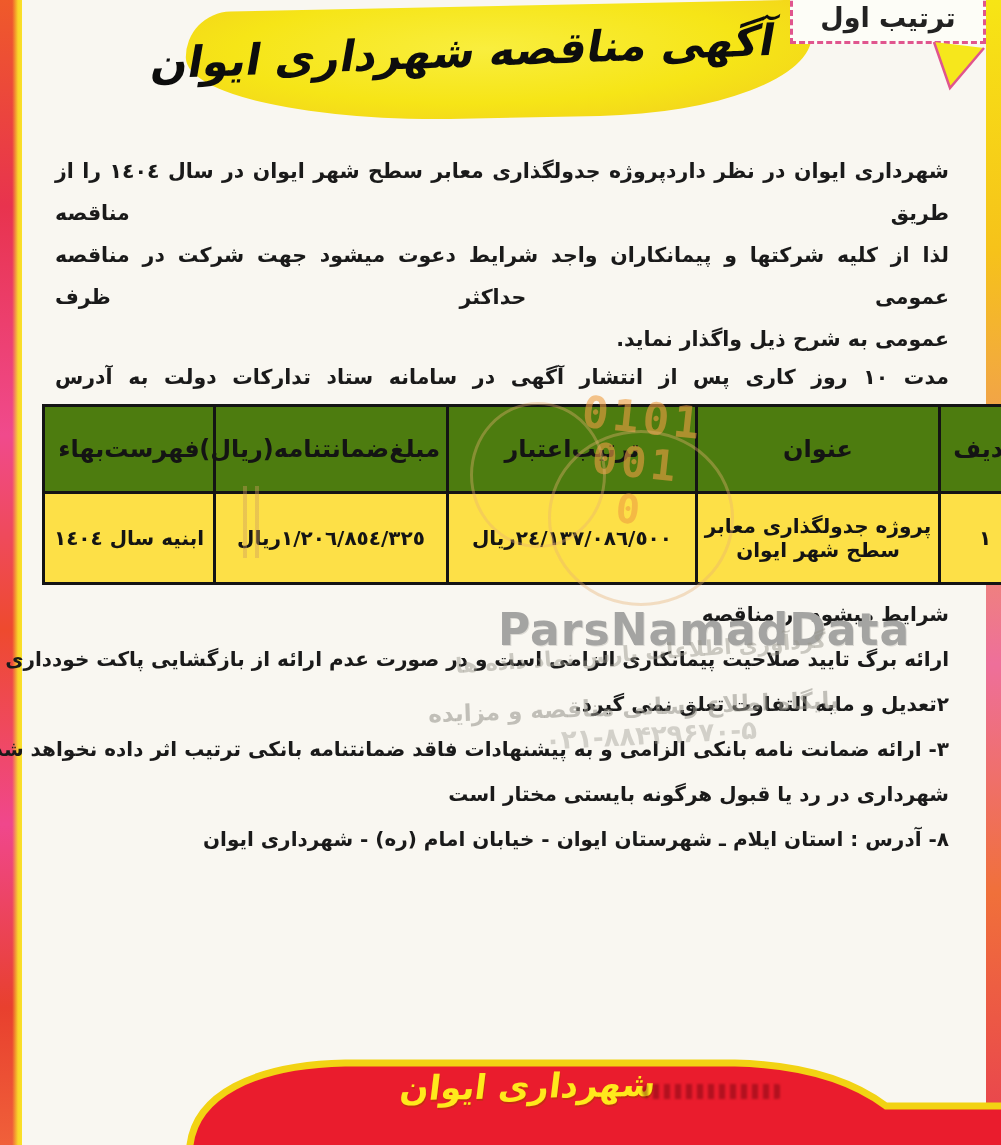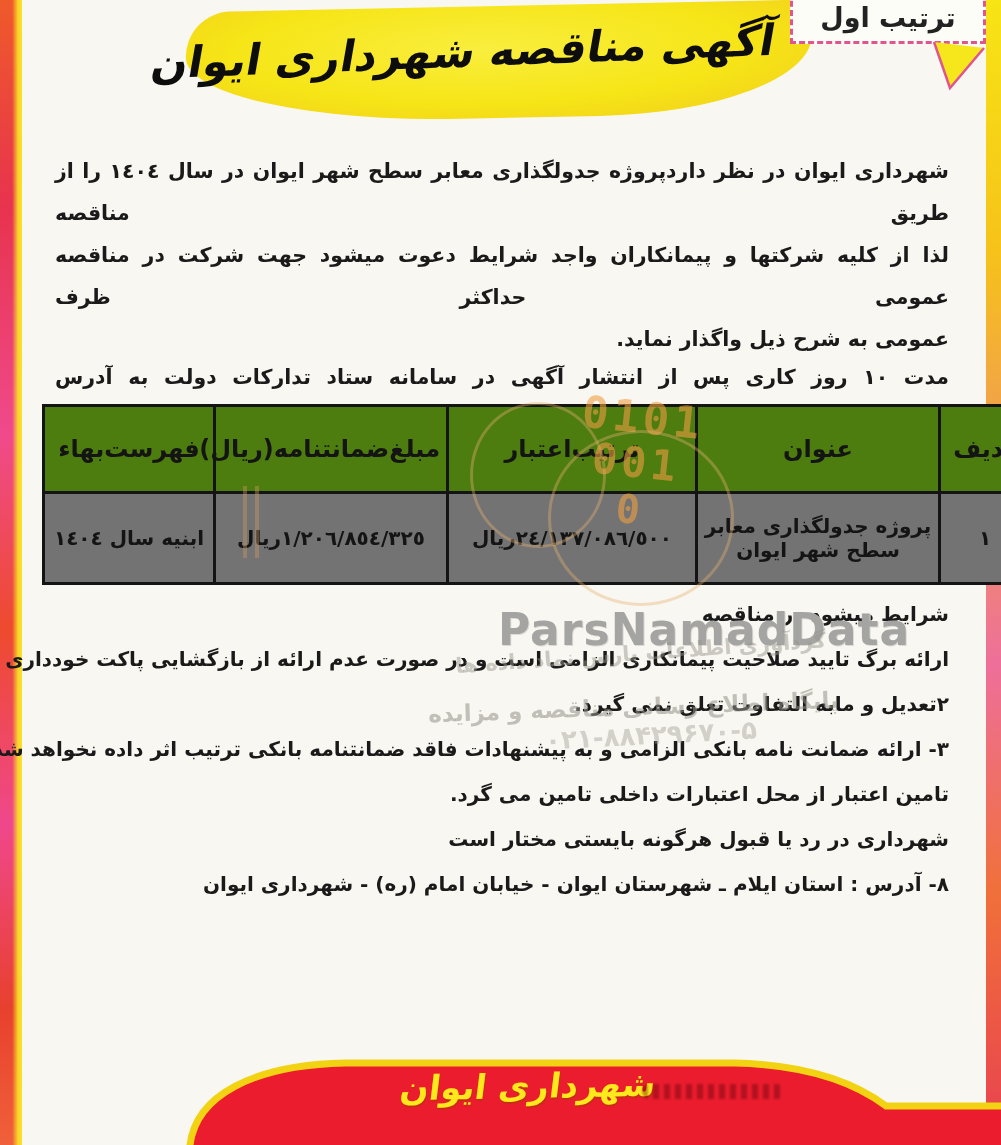--- a/index.html
+++ b/index.html
@@ -50,21 +50,21 @@
   
   .ttable{
     position:absolute;left:42px;top:404px;width:912px;z-index:2;
     border-collapse:collapse;direction:rtl;table-layout:fixed;
   }
   .ttable th,.ttable td{
     border:3.5px solid #141414;font-weight:bold;color:#141414;
     text-align:center;vertical-align:middle;padding:4px 6px;
   }
   .ttable th{background:#4d7c0f;height:76px;font-size:24px;}
-  .ttable td{background:#737373;height:80px;font-size:20px;}
+  .ttable td{background:#fde047;height:80px;font-size:20px;}
   .col-no{width:76px;}.col-title{width:228px;}.col-credit{width:234px;}
   .col-guarantee{width:218px;}.col-pricelist{width:156px;}
   
   .wm{position:absolute;pointer-events:none;z-index:5;}
   .wm-brand{left:498px;top:604px;font-size:44px;font-weight:bold;color:#a4a4a2;
     letter-spacing:1px;text-shadow:1px 1px 0 #dddbd5;}
   .wm-tagline{left:455px;top:641px;font-size:21px;font-weight:bold;
     color:rgba(150,148,138,.48);transform:rotate(-4deg);direction:rtl;}
   .wm-subline{left:428px;top:694px;font-size:23px;font-weight:bold;
     color:rgba(148,146,136,.55);transform:rotate(-2deg);direction:rtl;}
@@ -153,21 +153,20 @@
   <div class="wm wm-brand">ParsNamadData</div>
   <div class="wm wm-tagline">گردآوری اطلاعات پارس نماد داده ها</div>
   <div class="wm wm-subline">پایگاه اطلاع رسانی مناقصه و مزایده</div>
   <div class="wm wm-phone">۰۲۱-۸۸۴۲۹۶۷۰-۵</div>
 
   <div class="tblock conds">
     <div class="line">شرایط میشود در مناقصه</div>
     <div class="line">ارائه برگ تایید صلاحیت پیمانکاری الزامی است و در صورت عدم ارائه از بازگشایی پاکت خودداری می گردد.</div>
     <div class="line">۲تعدیل و مابه التفاوت تعلق نمی گیرد.</div>
     <div class="line">۳- ارائه ضمانت نامه بانکی الزامی و به پیشنهادات فاقد ضمانتنامه بانکی ترتیب اثر داده نخواهد شد.</div>
-    <div class="line">تامین اعتبار از محل اعتبارات داخلی تامین می گرد.</div>
     <div class="line">شهرداری در رد یا قبول هرگونه بایستی مختار است</div>
     <div class="line">۸- آدرس : استان ایلام ـ شهرستان ایوان - خیابان امام (ره) - شهرداری ایوان</div>
   </div>
 
   <svg class="footer-svg" width="1001" height="93" viewBox="0 0 1001 93">
     <path d="M190,120 L190,93 C196,44 252,13 345,11 L735,11 C812,13 858,33 886,54 L1008,54 L1008,120 Z" fill="#ea1c2d" stroke="#f2d313" stroke-width="7"></path>
   </svg>
   <div class="footer-org">شهرداری ایوان</div>
   <div class="footer-code"></div>
 

